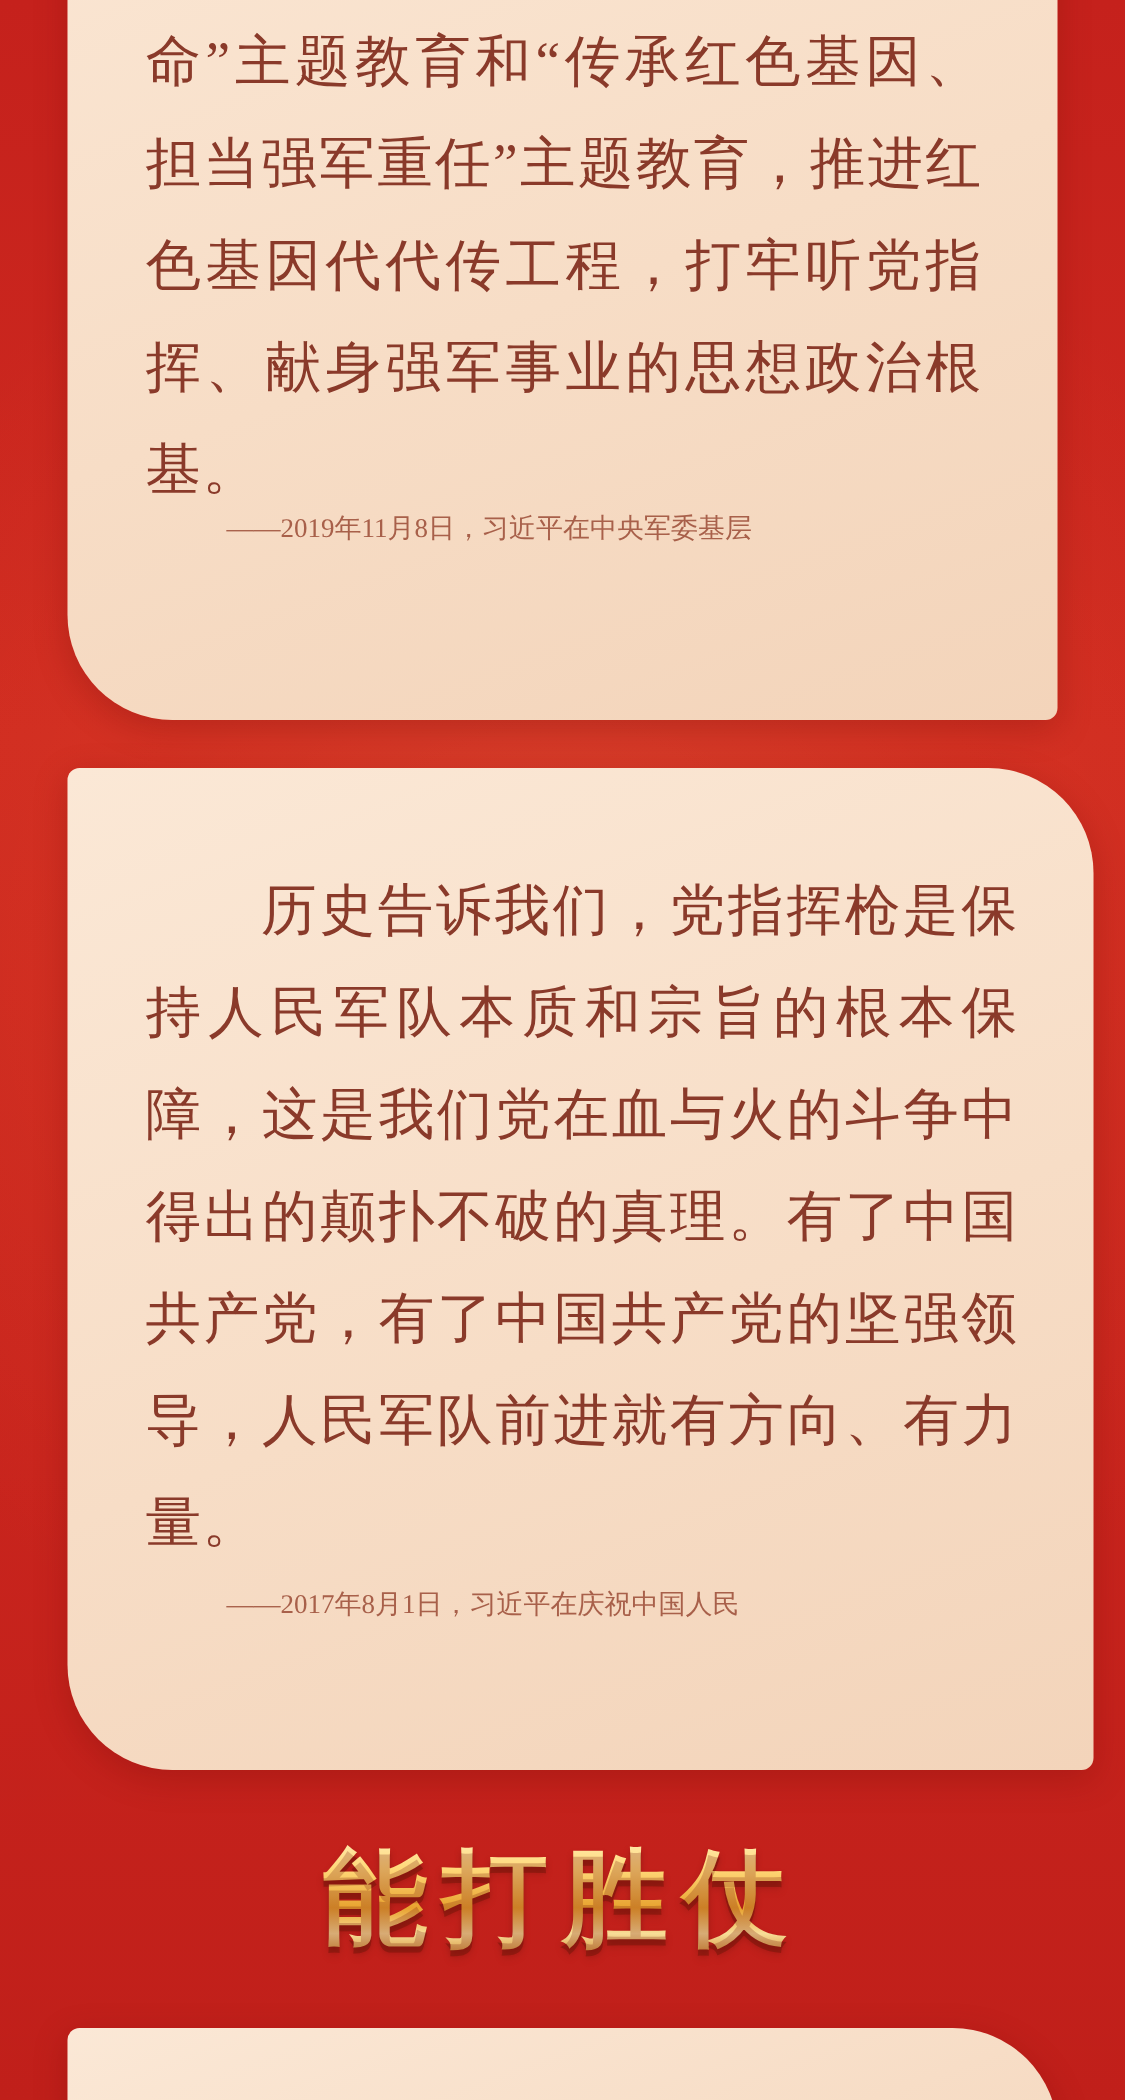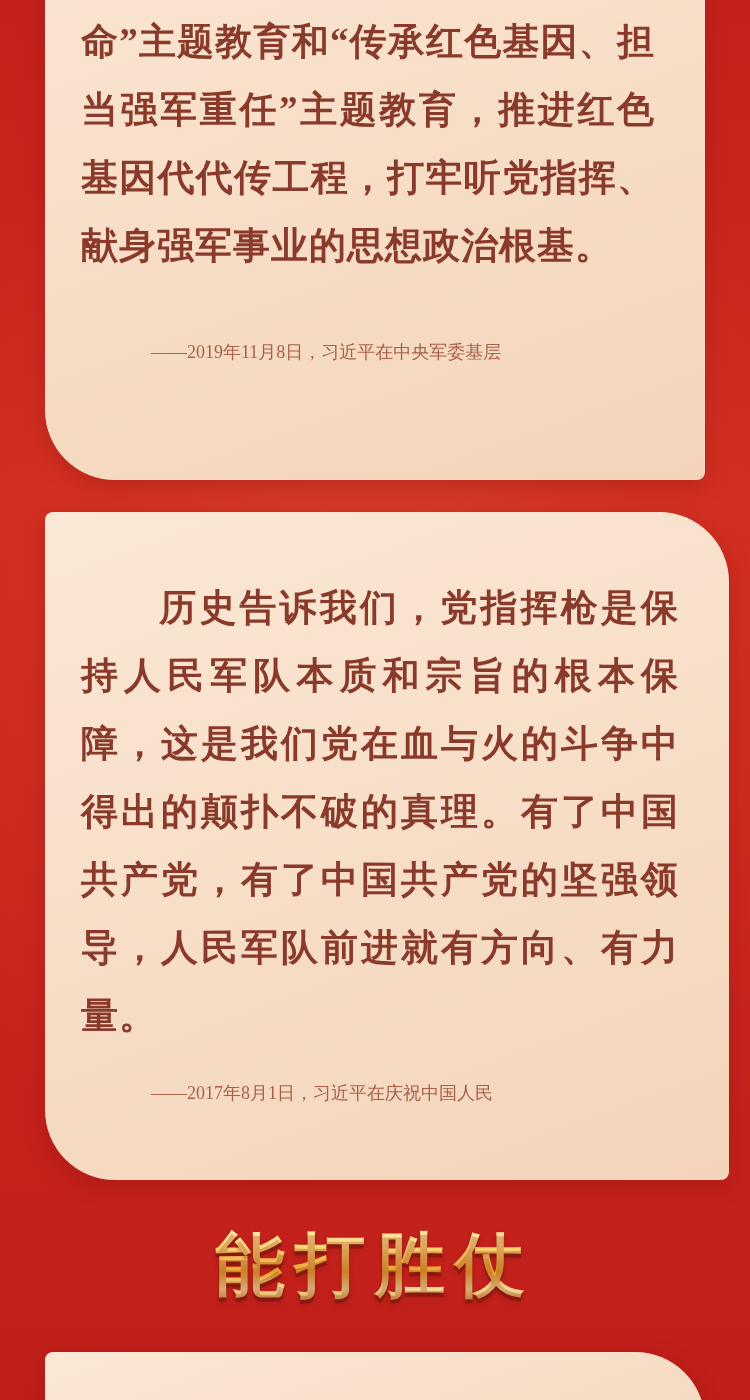--- a/index.html
+++ b/index.html
@@ -65,29 +65,29 @@
     top: 1352px;
     height: 200px;
     border-top-left-radius: 8px;
     border-top-right-radius: 70px;
     border-bottom-left-radius: 8px;
     border-bottom-right-radius: 8px;
   }
 
   .quote-body {
     position: absolute;
-    left: 36px;
+    left: 52px;
     right: 50px;
     color: #8a3a2a;
     font-size: 37px;
     line-height: 68px;
     letter-spacing: 1px;
     text-align: justify;
     font-family: "Liberation Serif", "DejaVu Serif", serif;
-    font-weight: 700;
+    font-weight: 400;
   }
   .quote-body .indent {
     display: inline-block;
     width: 76px;
   }
 
   .source {
     position: absolute;
     left: 50px;
     right: 50px;
@@ -98,21 +98,21 @@
     font-family: "Liberation Serif", "DejaVu Serif", serif;
   }
   .source-line1 { text-indent: 56px; }
 
   
   .card-a .quote-body { top: 178px; }
   .card-a .source { top: 500px; }
 
   
   .card-b .quote-body { top: 62px; }
-  .card-b .source { top: 535px; margin-top: 24px; }
+  .card-b .source { top: 535px; }
 
   
   .section-title {
     position: absolute;
     left: 0;
     right: 0;
     top: 1222px;
     text-align: center;
     font-size: 70px;
     line-height: 86px;

